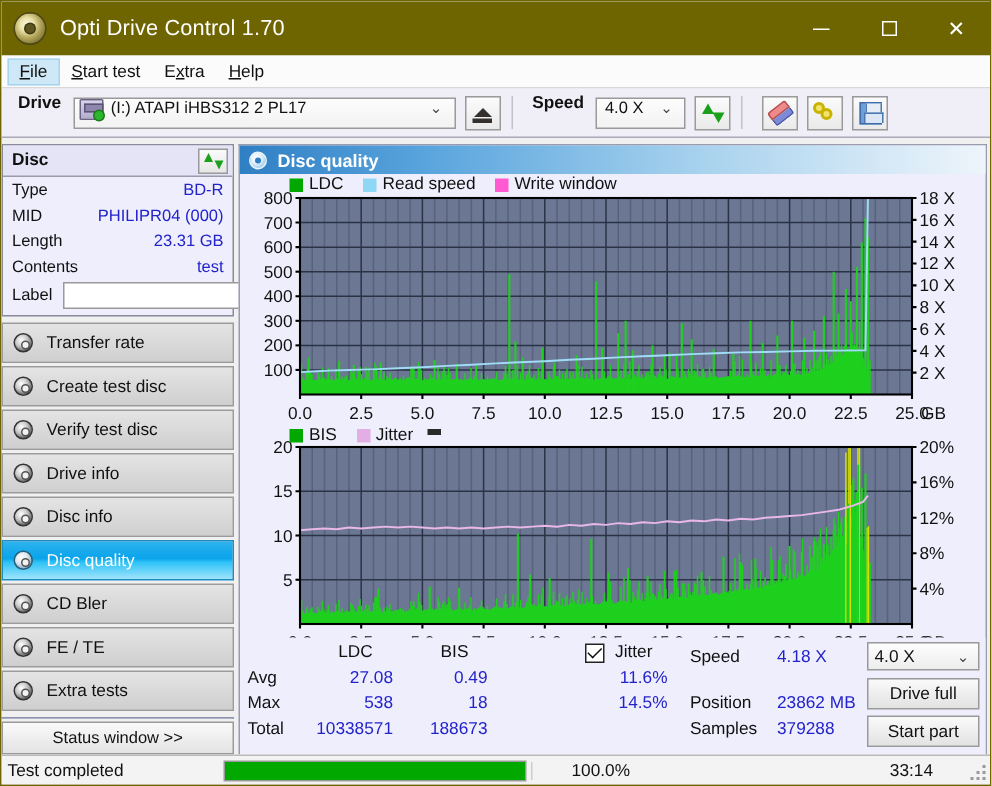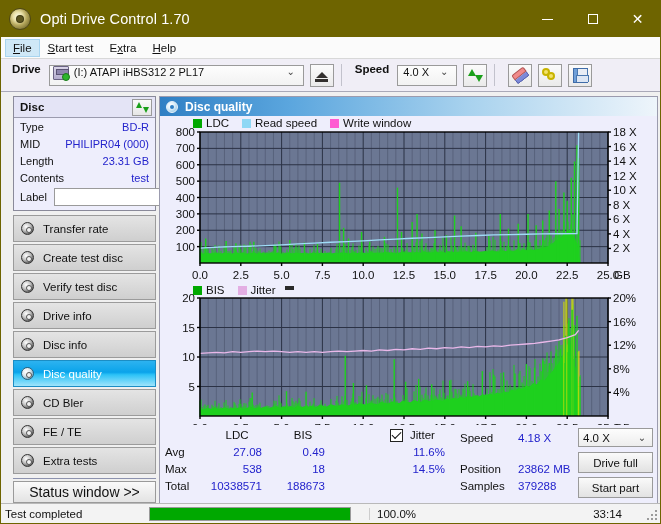--- a/index.html
+++ b/index.html
@@ -172,21 +172,21 @@
     position: absolute;
     left: 0; top: 92px;
     width: 659px; height: 410px;
     display: flex;
   }
 
   
   #left {
     width: 158px;
     background: #f0f0f0;
-    padding: 3px 3px 0 12px;
+    padding: 3px 3px 0 0;
     display: flex; flex-direction: column;
   }
   #disc-box {
     border: 1px solid #8a8a9a;
     background: #eeeefc;
   }
   #disc-head {
     height: 21px;
     background: #e4e4f6;
     border-bottom: 1px solid #9b9bae;
@@ -261,21 +261,21 @@
   .nav-item.selected .cd-ic {
     background: radial-gradient(circle at 38% 34%, #ffffff 0%, #dfe9ef 40%, #8fb4c8 72%, #5d8ba3 100%);
     border-color:#2a5f7a;
   }
   #left-spacer { flex:1; background:#aab0cc; margin-top:2px; border:1px solid #8c92ae; border-bottom:none;}
   #status-window-btn {
     height: 22px; margin: 2px 0 0 0;
     background: linear-gradient(#fafafa,#e3e3e3);
     border: 1px solid #9a9a9a;
     display:flex;align-items:center;justify-content:center;
-    font-size: 14px; color:#111; cursor:default;
+    font-size: 11px; color:#111; cursor:default;
   }
 
   
   #right {
     flex: 1;
     background: #eeeefc;
     border-left: 1px solid #9b9bae;
     border-top: 1px solid #9b9bae;
     border-right: 1px solid #9b9bae;
     margin: 3px 3px 0 0;
@@ -351,21 +351,21 @@
     border-top:1px solid #b9b9b9;
     display:flex; align-items:center;
     font-size:11.5px;
   }
   #status-text { padding-left:4px; width:146px; color:#111; }
   #progress-outer {
     width: 202px; height:14px; background:#ffffff; border:1px solid #9a9a9a;
     position:relative; margin-left: 2px;
   }
   #progress-fill { height:100%; background:#00a800; }
-  #progress-pct { width: 66px; padding-left:7px; color:#111; border-left:1px solid #cdcdcd; margin-left:18px;}
+  #progress-pct { width: 66px; padding-left:7px; color:#111; border-left:1px solid #cdcdcd; margin-left:3px;text-align:right;}
   #elapsed { margin-left:auto; padding-right:38px; color:#111; }
   #grip {
     position:absolute; right:3px; bottom:3px; width:12px;height:12px;
   }
   #grip i{position:absolute;width:2px;height:2px;background:#9a9a9a;}
 </style>
 </head>
 <body>
 
 <div id="app">

